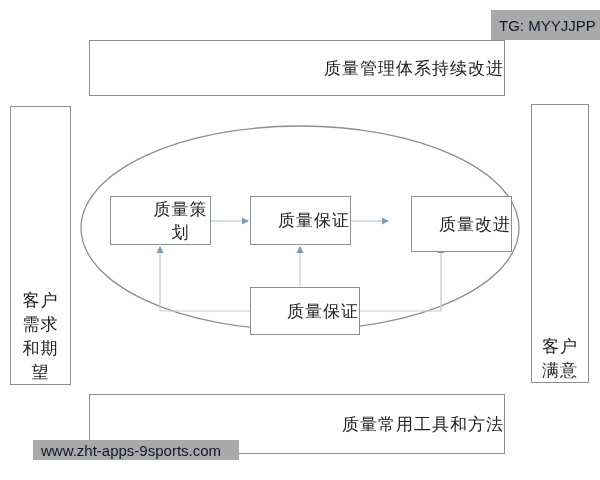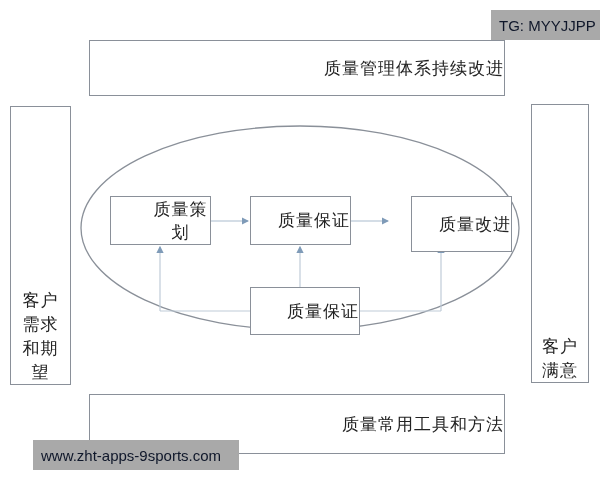--- a/index.html
+++ b/index.html
@@ -60,15 +60,15 @@
   <span>质量保证</span>
 </div>
 
 <div class="box" style="left:89px;top:384px;width:416px;height:60px;margin-top:10px;">
   <span>质量常用工具和方法</span>
 </div>
 
 <div class="wm" style="left:467px;top:10px;width:124px;height:30px;">
   <span>TG: MYYJJPP</span>
 </div>
-<div class="wm" style="left:9px;top:440px;width:206px;height:30px;">
+<div class="wm" style="left:9px;top:440px;width:206px;height:20px;">
   <span>www.zht-apps-9sports.com</span>
 </div>
 
 </body></html>

